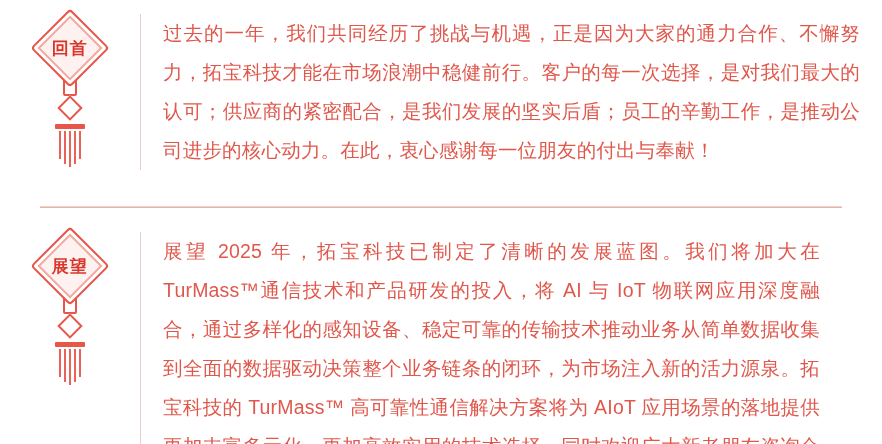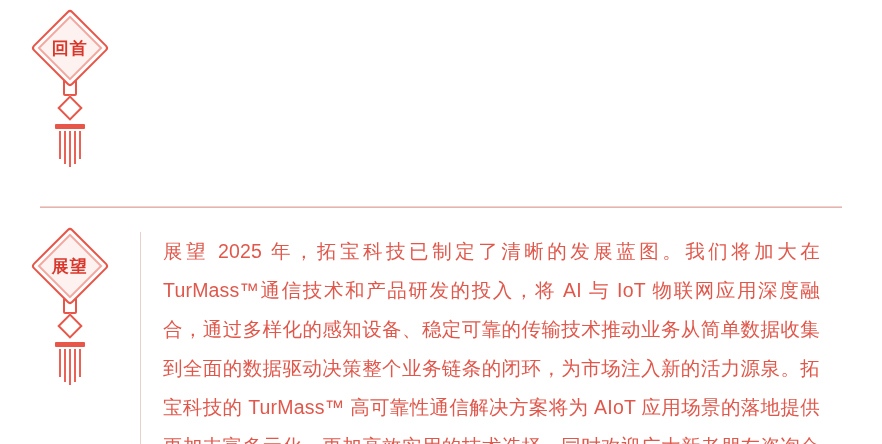--- a/index.html
+++ b/index.html
@@ -156,20 +156,23 @@
         <div class="knot-bar"></div>
         <div class="tassel">
           <i></i>
             <i></i>
             <i></i>
             <i></i>
             <i></i>
         </div>
       </div>
     </div>
+    <div class="text-col">
+      <p class="body-text">过去的一年，我们共同经历了挑战与机遇，正是因为大家的通力合作、不懈努力，拓宝科技才能在市场浪潮中稳健前行。客户的每一次选择，是对我们最大的认可；供应商的紧密配合，是我们发展的坚实后盾；员工的辛勤工作，是推动公司进步的核心动力。在此，衷心感谢每一位朋友的付出与奉献！</p>
+    </div>
   </div>
 
   <div class="sep"></div>
 
   <div class="section section-2">
     <div class="section-2-inner">
       <div class="ornament-col">
         <div class="knot">
           <div class="knot-diamond">
             <span>展望</span>

